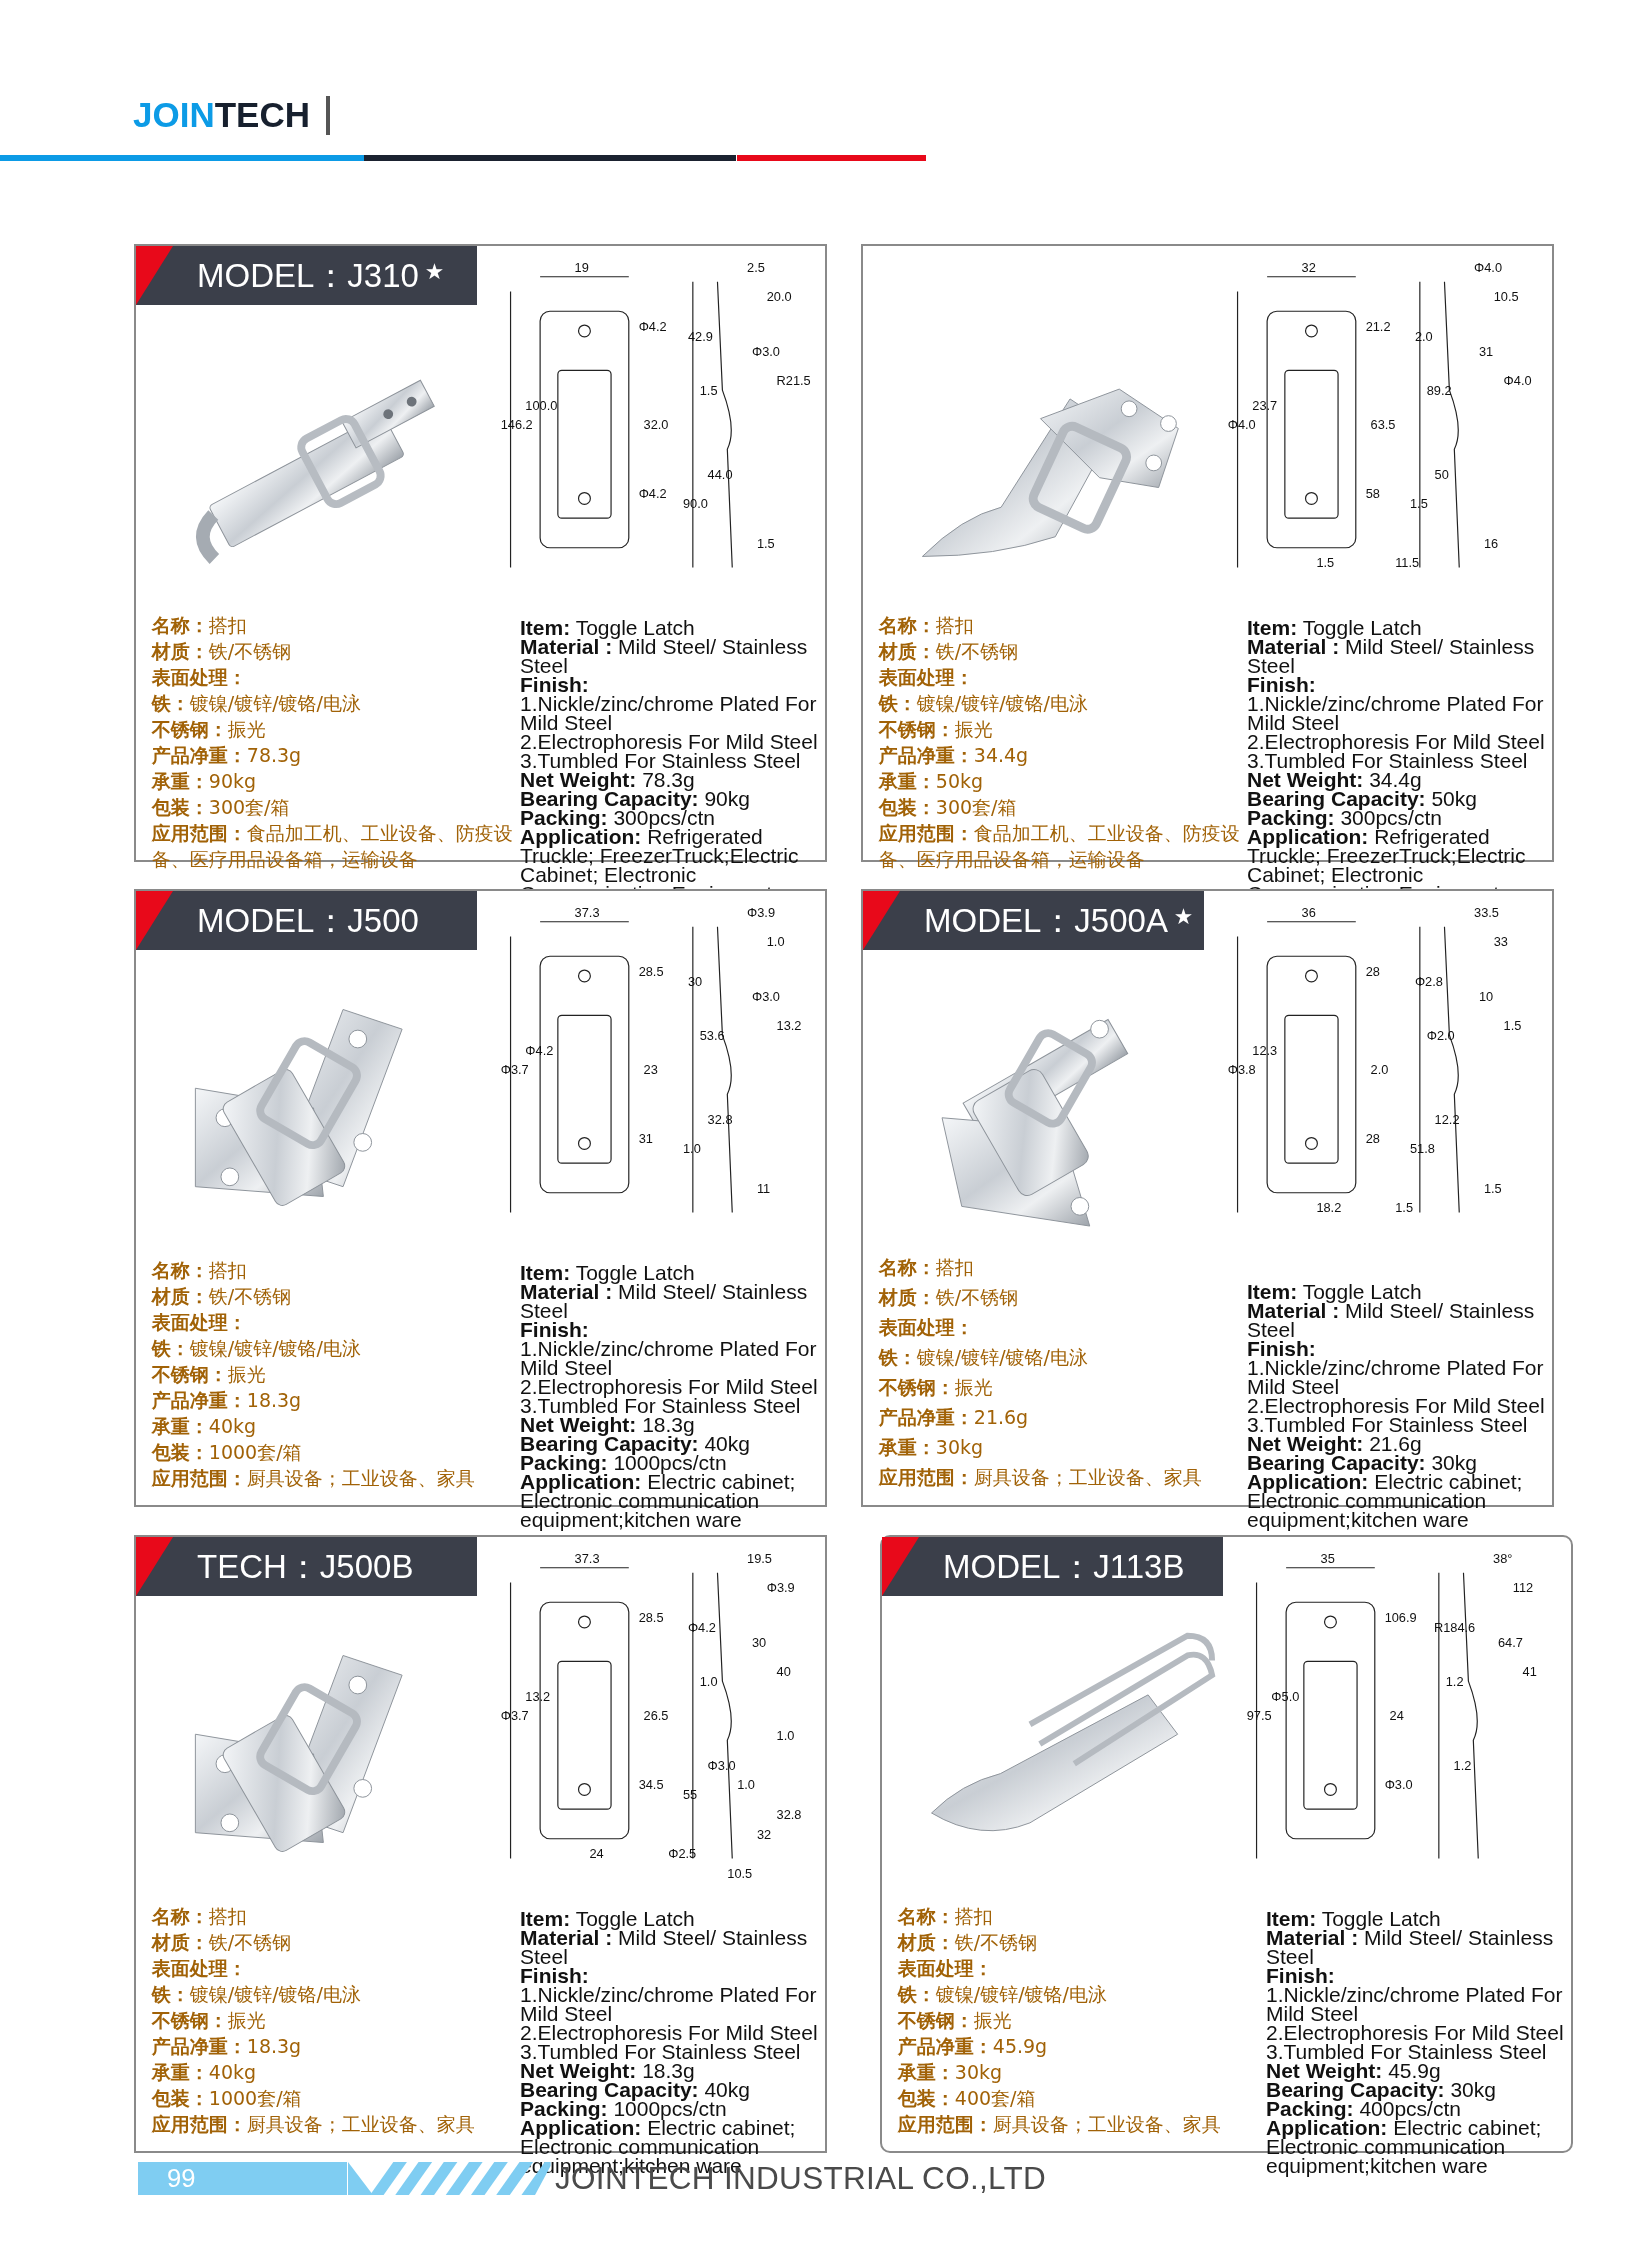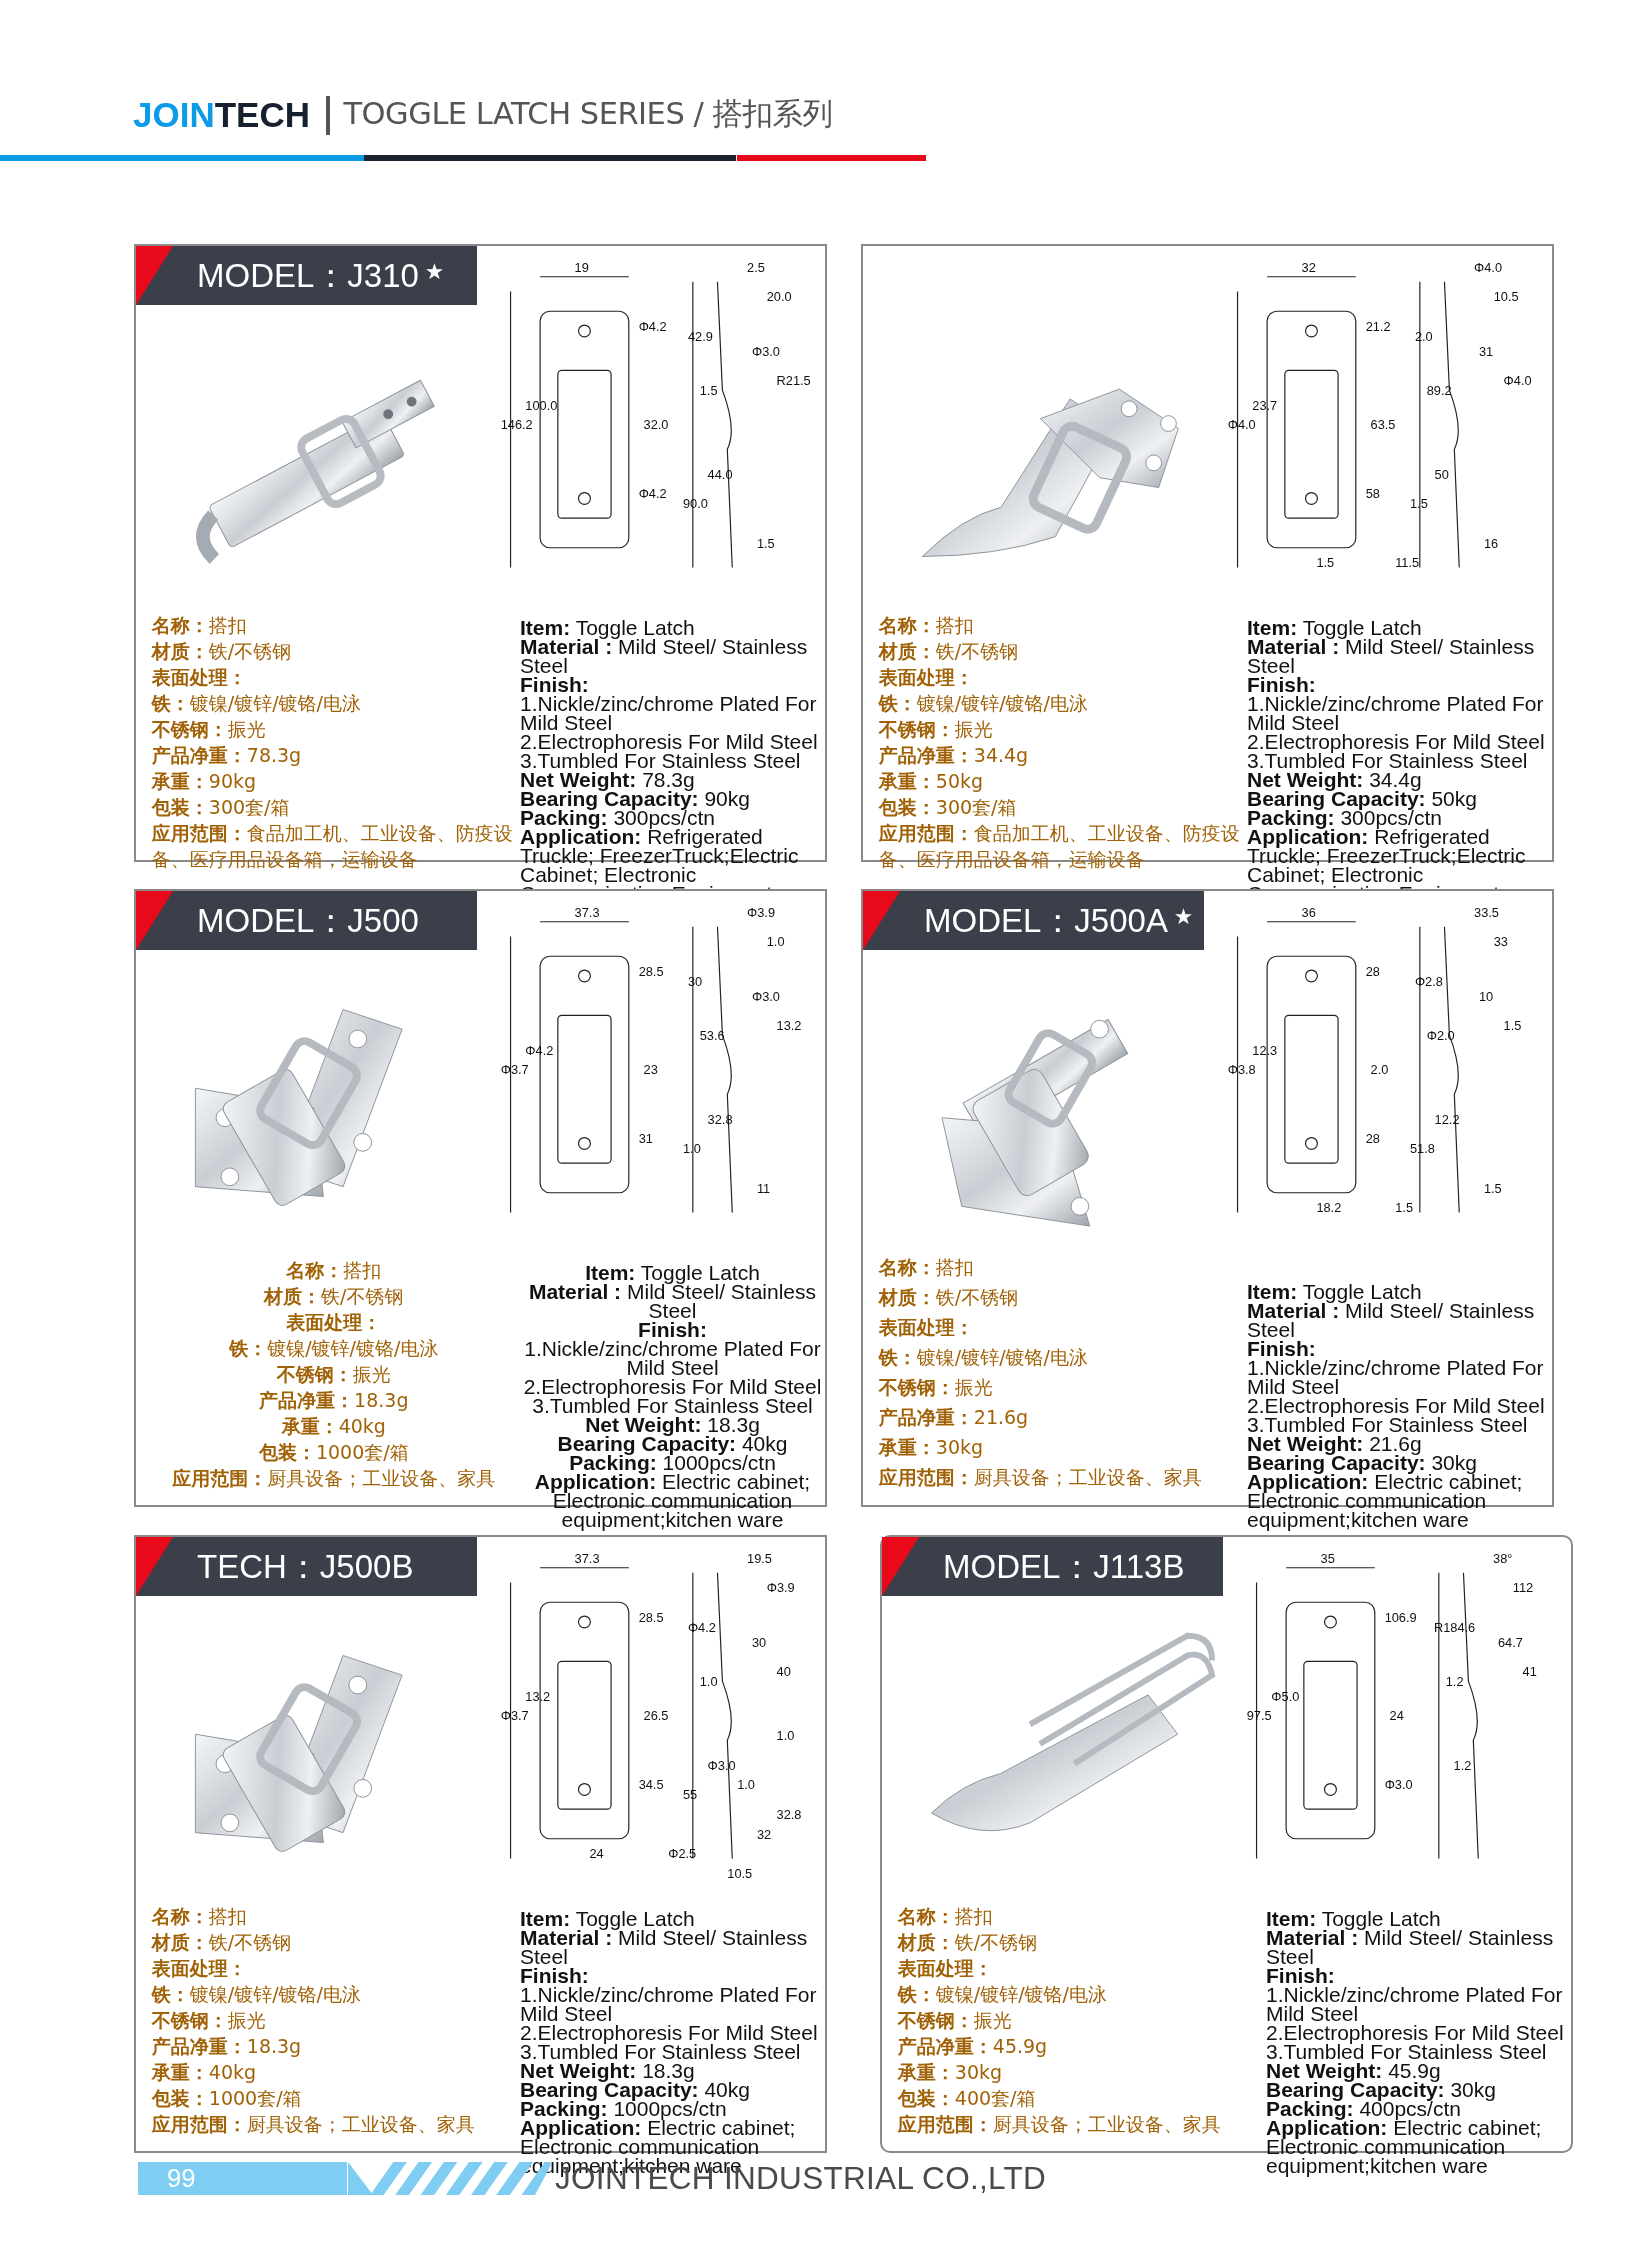--- a/index.html
+++ b/index.html
@@ -44,21 +44,20 @@
   .ftr-num { position: absolute; left: 167px; top: 2164px; color: #fff; font-size: 25.6px; font-family: "Liberation Sans", sans-serif; }
   .stripes { position: absolute; left: 355px; top: 2162px; width: 197px; height: 33px; }
   .ftr-co { position: absolute; left: 555px; top: 2160px; font-family: "Liberation Sans", sans-serif; font-size: 31.5px; color: #4a4a4a; letter-spacing: 0.3px; }
 </style>
 </head>
 <body>
 
 <div class="hdr">
   <span class="brand"><span class="b1">JOIN</span><span class="b2">TECH</span></span>
   <span class="hdr-sep"></span>
-  <span class="series">TOGGLE LATCH SERIES / 搭扣系列</span>
 </div>
 <div class="hdr-line hl-blue"></div>
 <div class="hdr-line hl-dark"></div>
 <div class="hdr-line hl-red"></div>
 
 <div id="cards">
     <div class="card" style="left: 134px; top: 208px;">
     <div class="title-bar">
       <div class="red"></div>
       <div class="ttl"><span>MODEL：J310</span><span class="star">★</span></div>
@@ -213,21 +212,21 @@
         <div class="row"><b>Finish:</b></div>
         <div>1.Nickle/zinc/chrome Plated For Mild Steel</div>
         <div>2.Electrophoresis For Mild Steel</div>
         <div>3.Tumbled For Stainless Steel</div>
         <div class="row"><b>Net Weight:</b> <span>34.4g</span></div>
         <div class="row"><b>Bearing Capacity:</b> <span>50kg</span></div>
         <div class="row"><b>Packing:</b> <span>300pcs/ctn</span></div>
         <div class="row"><b>Application:</b> <span>Refrigerated Truckle; FreezerTruck;Electric Cabinet; Electronic Communication Equipment</span></div>
       </div>
   </div>
-    <div class="card" style="left: 134px; top: 853px; text-align: center;">
+    <div class="card" style="left: 134px; top: 853px;">
     <div class="title-bar">
       <div class="red"></div>
       <div class="ttl"><span>MODEL：J500</span></div>
     </div>
     <div class="photo">
       <svg viewBox="0 0 320 270">
         <defs>
           <linearGradient id="metal2" x1="0" y1="0" x2="1" y2="1">
             <stop offset="0" stop-color="#f4f6f8"></stop>
               <stop offset="0.45" stop-color="#c9ced4"></stop>

